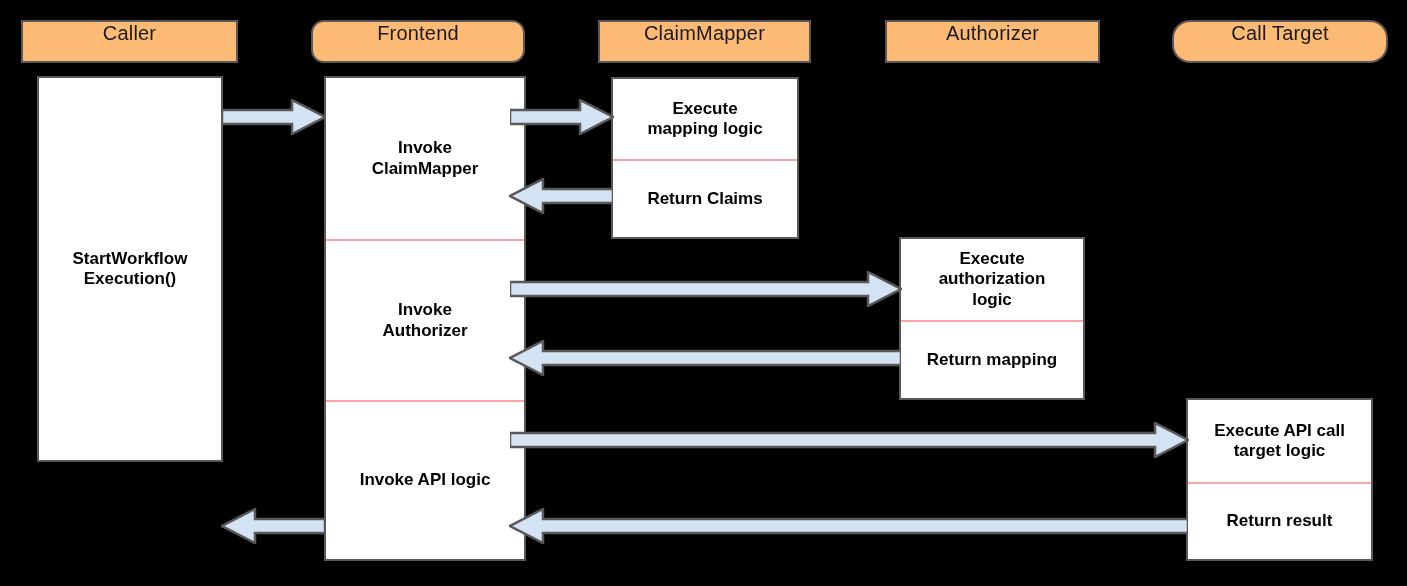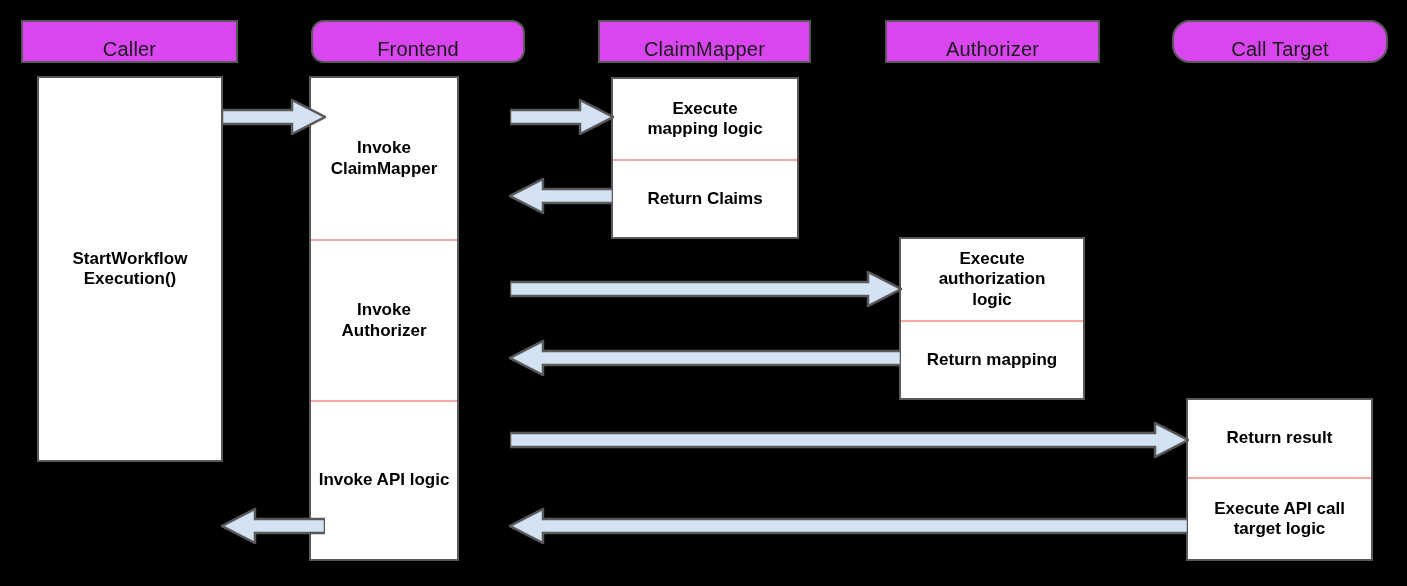--- a/index.html
+++ b/index.html
@@ -10,25 +10,25 @@
   #canvas {
     position: relative;
     width: 1407px;
     height: 586px;
     background: #000000;
     overflow: hidden;
     font-family: "Liberation Sans", sans-serif;
   }
   .lifeline-header {
     position: absolute;
-    background: #d946ef;
+    background: #fdba74;
     border: 2px solid #595959;
     box-sizing: border-box;
     display: flex;
-    align-items: flex-end;
+    align-items: flex-start;
     justify-content: center;
     color: #1a1a1a;
     font-size: 20px;
     font-weight: 400;
     letter-spacing: 0.2px;
   }
   .activation {
     position: absolute;
     background: #ffffff;
     border: 2px solid #595959;
@@ -83,39 +83,39 @@
   </div>
 
   <div class="lifeline-header" style="left:1172px; top:20px; width:216px; height:43px;border-radius:18px;">
     <span>Call Target</span>
   </div>
 
   <div class="activation" style="left:37px; top:76px; width:186px; height:386px;">
     <div class="act-cell">StartWorkflow<br>Execution()</div>
   </div>
 
-  <div class="activation" style="left:309px; top:76px; width:150px; height:485px;justify-content:space-between;">
+  <div class="activation" style="left:324px; top:76px; width:202px; height:485px;justify-content:space-between;">
     <div class="act-cell" style="flex:0 0 161px;">Invoke<br>ClaimMapper</div>
     <div class="act-cell" style="flex:0 0 161px;">Invoke<br>Authorizer</div>
     <div class="act-cell">Invoke API logic</div>
   </div>
 
   <div class="activation" style="left:611px; top:77px; width:188px; height:162px;">
     <div class="act-cell" style="flex:0 0 80px;">Execute<br>mapping logic</div>
     <div class="act-cell">Return Claims</div>
   </div>
 
   <div class="activation" style="left:899px; top:237px; width:186px; height:163px;">
     <div class="act-cell" style="flex:0 0 81px;">Execute<br>authorization<br>logic</div>
     <div class="act-cell">Return mapping</div>
   </div>
 
   <div class="activation" style="left:1186px; top:398px; width:187px; height:163px;">
+    <div class="act-cell" style="flex:0 0 82px;">Execute API call<br>target logic</div>
     <div class="act-cell">Return result</div>
-    <div class="act-cell" style="flex:0 0 82px;">Execute API call<br>target logic</div>
   </div>
 
   <div class="arrow" style="left:222px; top:99px; width:104px; height:36px;">
     <svg viewBox="0 0 104 36" preserveAspectRatio="none">
       <polygon points="0,11 70,11 70,1 103,18 70,35 70,25 0,25" fill="#d3e3f3" stroke="#595959" stroke-width="2.5" stroke-linejoin="miter"></polygon>
     </svg>
   </div>
 
   <div class="arrow" style="left:510px; top:99px; width:104px; height:36px;">
     <svg viewBox="0 0 104 36" preserveAspectRatio="none">

